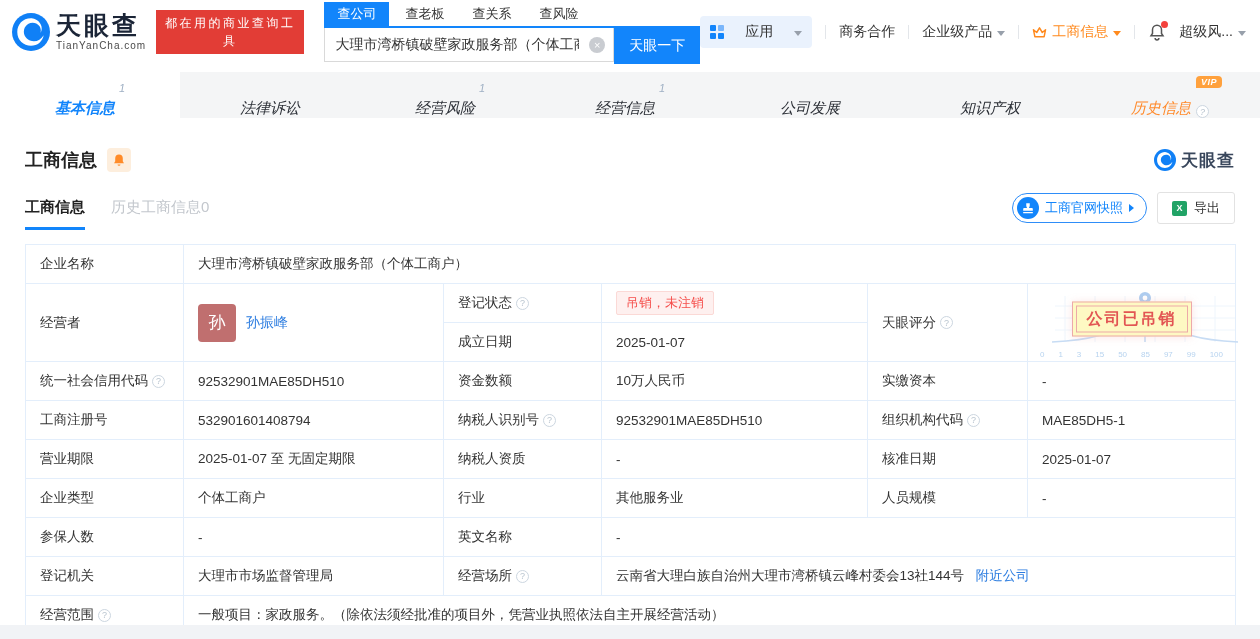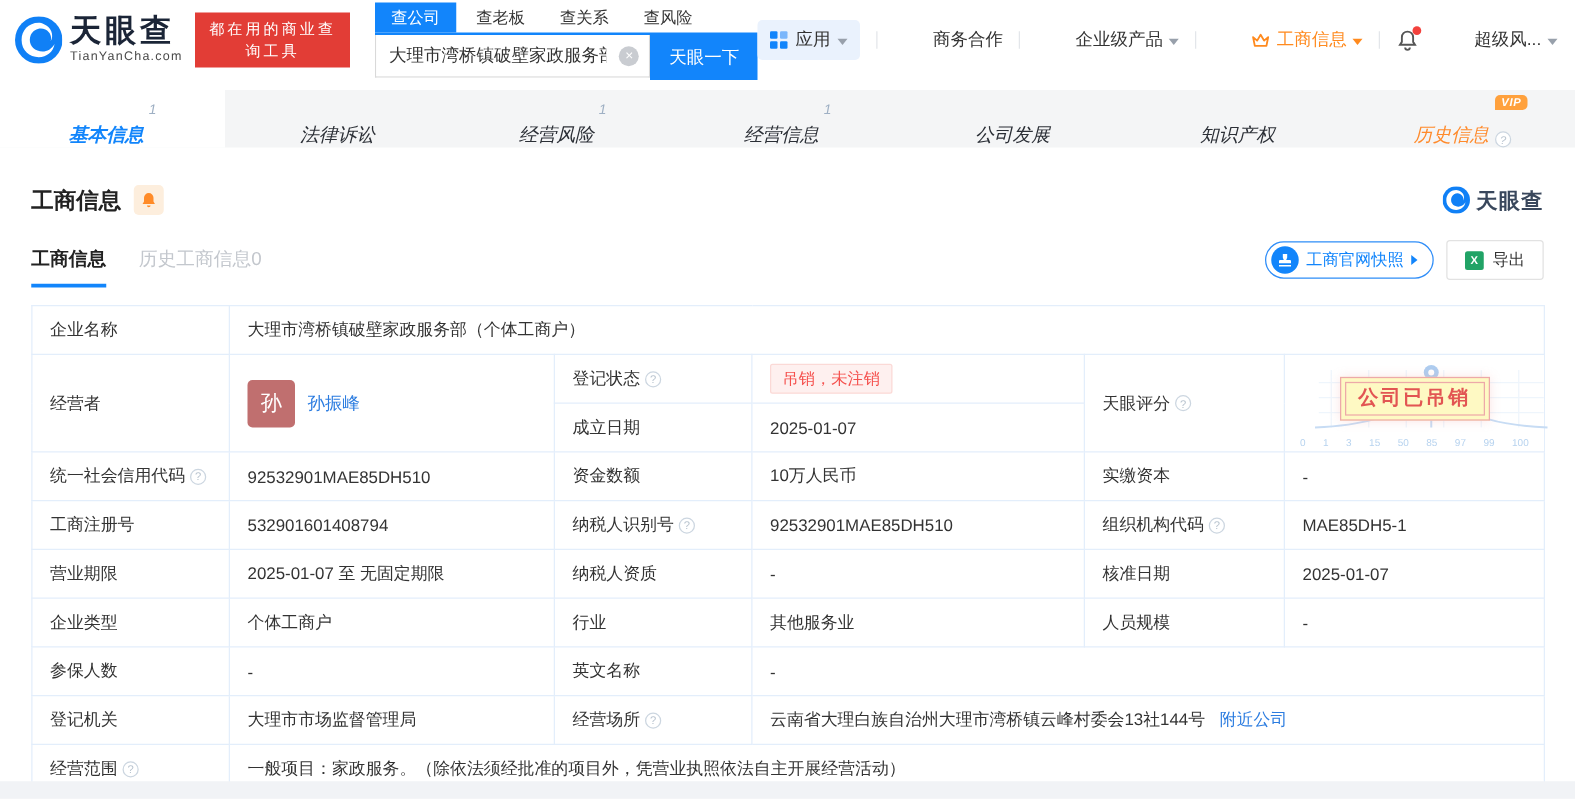--- a/index.html
+++ b/index.html
@@ -22,28 +22,28 @@
   .search-tabs { display:flex; align-items:center; height:24px; font-size:13px; }
   .search-tab { color:#333; margin-right:28px; cursor:pointer; }
   .search-tab.active { background:#1285fb; color:#fff; padding:3px 13px; margin-right:16px; }
   .search-row { display:flex; border-top:2px solid #1285fb; }
   .search-input-wrap { flex:1; position:relative; border:1px solid #d9d9d9; border-top:none; height:34px; }
   .search-input-wrap input { width:100%; height:100%; border:none; outline:none; padding:0 34px 0 10px; font-size:14px; color:#333; }
   .clear-icon { position:absolute; right:8px; top:50%; transform:translateY(-50%); width:16px; height:16px; border-radius:50%; background:#c9ccd1; color:#fff; font-size:11px; line-height:16px; text-align:center; cursor:pointer; }
   .search-btn { width:86px; height:36px; background:#1285fb; color:#fff; border:none; font-size:14px; cursor:pointer; }
 
   .top-nav { margin-left:auto; display:flex; align-items:center; gap:13px; padding-right:14px; font-size:14px; color:#333; white-space:nowrap; }
-  .nav-app { background:#eaf2fd; border-radius:4px; padding:7px 10px; display:flex; align-items:center; gap:6px; cursor:pointer; }
+  .nav-app { background:#eaf2fd; border-radius:4px; padding:7px 10px; display:flex; align-items:center; gap:21px; cursor:pointer; }
   .grid-icon { width:14px; height:14px; display:grid; grid-template-columns:6px 6px; grid-template-rows:6px 6px; gap:2px; }
   .grid-icon i { background:#1285fb; border-radius:1px; }
   .grid-icon i:nth-child(2) { background:#7ab6fb; }
   .caret { width:0; height:0; border-left:4px solid transparent; border-right:4px solid transparent; border-top:5px solid #98a0ab; margin-top:2px; }
   .caret.orange { border-top-color:#ff8a1e; }
   .nav-divider { width:1px; height:14px; background:#e3e6ea; }
-  .nav-item { display:flex; align-items:center; gap:5px; cursor:pointer;margin-left:31px; }
+  .nav-item { display:flex; align-items:center; gap:5px; cursor:pointer; }
   .nav-member { color:#ff8a1e; }
   .bell-wrap { position:relative; cursor:pointer; display:flex; }
   .bell-dot { position:absolute; top:-2px; right:-2px; width:7px; height:7px; background:#f3413c; border-radius:50%; }
 
   
   .main-tabs { margin-top:8px; height:46px; background:#f4f5f6; display:flex; }
   .main-tab { width:180px; display:flex; align-items:flex-end; justify-content:center; font-size:15px; color:#2b2f36; cursor:pointer; position:relative;font-style:italic; }
   .main-tab.active { background:#fff; color:#1285fb; font-weight:bold; }
   .tab-count { font-size:11px; color:#9fb0c4; margin-left:4px; align-self:flex-start; margin-top:10px; font-weight:normal; }
   .main-tab.orange { color:#ff8a2b; }

